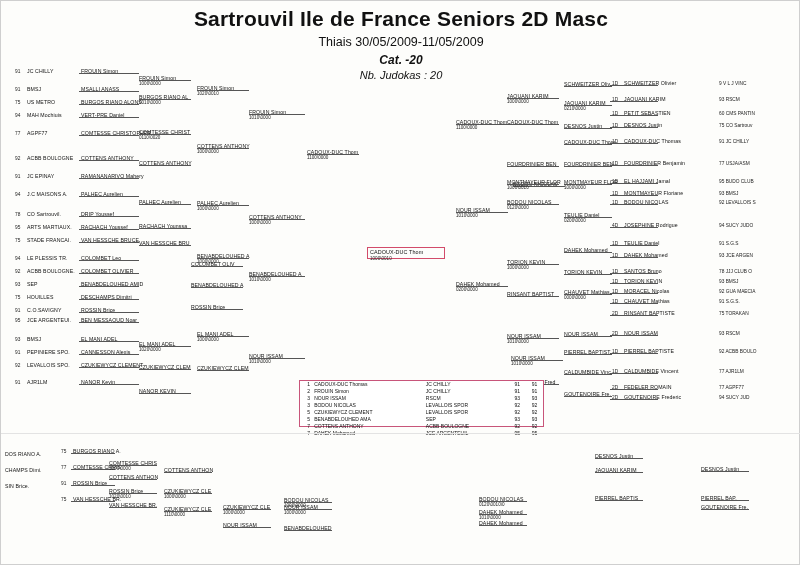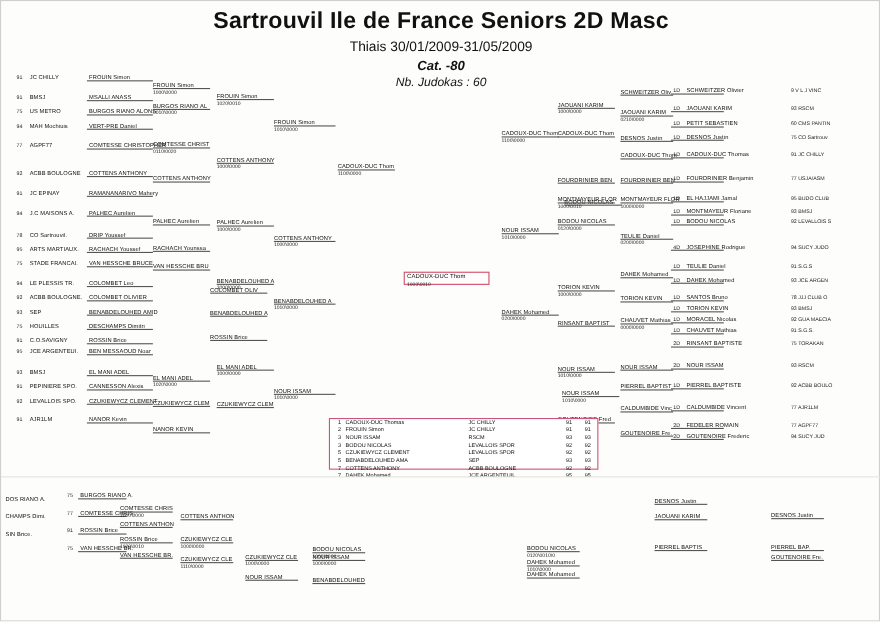--- a/index.html
+++ b/index.html
@@ -69,23 +69,23 @@
   .panel td.c{text-align:center;}
   
   .seprule{position:absolute;left:0;top:432px;width:800px;height:1px;background:#e3e3e3;}
 </style>
 </head>
 <body>
 
 <div class="page">
 
   <div class="title">Sartrouvil Ile de France Seniors  2D Masc</div>
-  <div class="subtitle">Thiais 30/01/2009-31/05/2009</div>
-  <div class="cat">Cat. -80</div>
-  <div class="nb">Nb. Judokas :  60</div>
+  <div class="subtitle">Thiais 30/05/2009-11/05/2009</div>
+  <div class="cat">Cat. -20</div>
+  <div class="nb">Nb. Judokas :  20</div>
 
   <div id="r1">
       <div class="num" style="left:14px;top:68px;">91</div>
       <div class="n" style="left:26px;top:67px;">JC CHILLY</div>
       <div class="n" style="left:80px;top:67px;">FROUIN Simon</div>
       <div class="ln" style="left:78px;top:72px;width:60px;height:1px;"></div>
       <div class="num" style="left:14px;top:86px;">91</div>
       <div class="n" style="left:26px;top:85px;">BMSJ</div>
       <div class="n" style="left:80px;top:85px;">MSALLI ANASS</div>
       <div class="ln" style="left:78px;top:90px;width:60px;height:1px;"></div>

